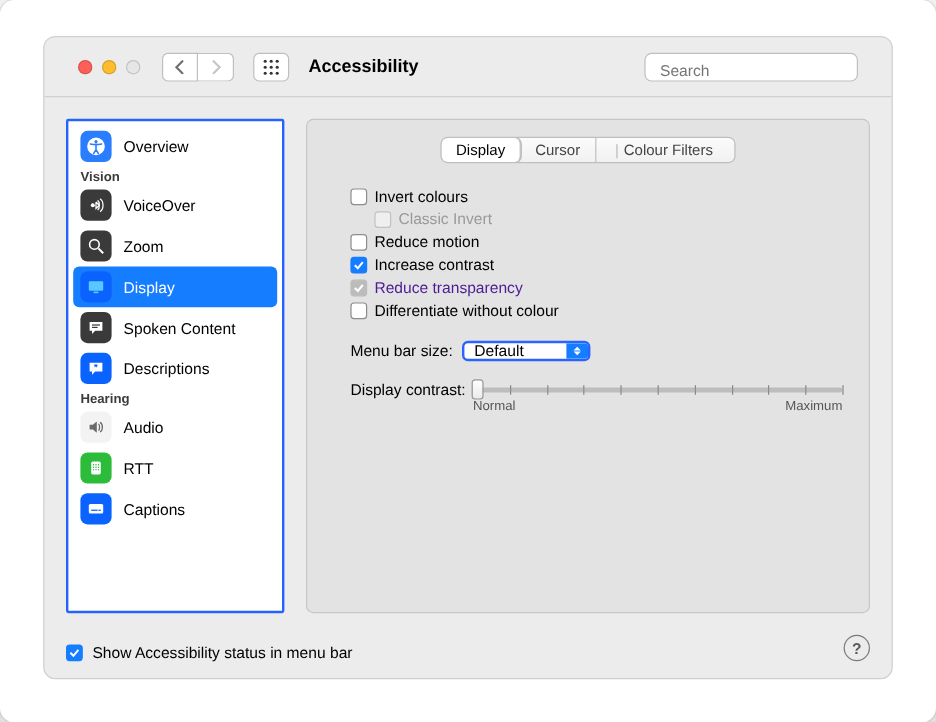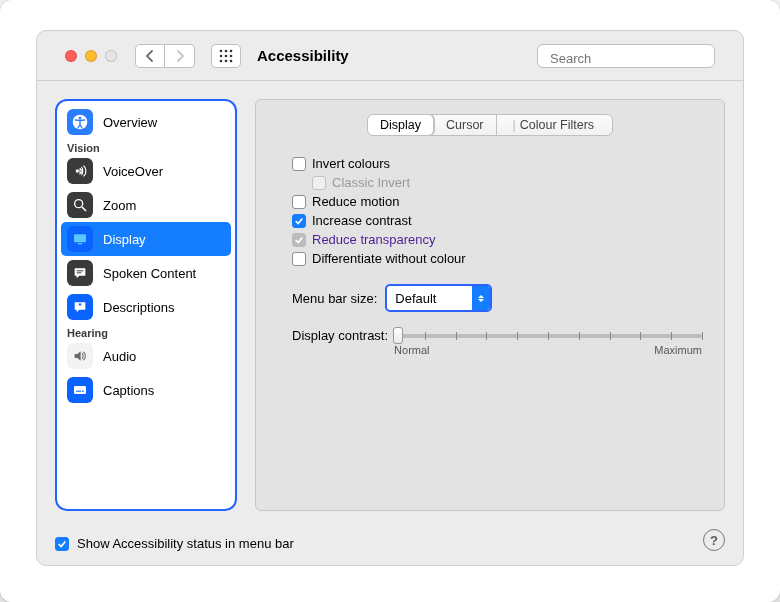--- a/index.html
+++ b/index.html
@@ -22,21 +22,21 @@
   .gridbtn svg { fill: #333; }
   .title { font-weight: 700; font-size: 15px; margin-left: 6px; }
   .spacer { flex: 1; }
   .search { display: flex; align-items: flex-end; width: 178px; height: 24px; background: #fff; border: 1px solid #bfbfbf; border-radius: 6px; padding: 0 6px; gap: 4px; color: #8f8f8f; }
   .search input { border: none; outline: none; flex: 1; font-size: 13px; background: transparent; }
 
   
   .body { flex: 1; display: flex; padding: 18px 18px 8px 18px; gap: 18px; overflow: hidden; }
 
   
-  .sidebar-wrap { width: 182px; border: 2px solid #2563ff; background: #fff; border-radius: 12px; display: flex; }
+  .sidebar-wrap { width: 182px; border: 2px solid #2563ff; background: #fff; border-radius: 2px; display: flex; }
   .sidebar { flex: 1; overflow-y: auto; padding: 4px; }
   .sidebar::-webkit-scrollbar { width: 14px; }
   .sidebar::-webkit-scrollbar-thumb { background: #b8b8b8; border-radius: 4px; border: 3px solid #fff; }
   .sb-head { font-size: 11px; font-weight: 700; color: #3b3b3b; padding: 3px 6px 0 6px; }
   .sb-item { height: 34px; display: flex; align-items: center; gap: 10px; border-radius: 5px; padding: 0 6px; cursor: default; }
   .sb-item.selected { background: #157dff; color: #fff; }
   .sb-ico { width: 26px; height: 26px; border-radius: 6px; background: #3a3a3a; display: flex; align-items: center; justify-content: center; color: #fff; flex-shrink: 0; }
   .sb-ico svg { width: 16px; height: 16px; }
   .sb-label { font-size: 13px; }
 
@@ -50,21 +50,21 @@
   .form { margin-left: 14px; }
   .row { display: flex; align-items: center; gap: 6px; padding: 2px 0; font-size: 13px; }
   .row.sub { margin-left: 20px; color: #9a9a9a; }
   .row.disabled { color: #4c1d95; }
   .cb { width: 14px; height: 14px; border: 1px solid #8d8d8d; border-radius: 3px; background: #fff; display: inline-flex; align-items: center; justify-content: center; }
   .cb.checked { background: #157dff; border-color: #157dff; color: #fff; }
   .cb.checked svg, .cb.dis-checked svg { width: 10px; height: 10px; stroke: currentColor; }
   .cb.dis { border-color: #c2c2c2; background:#efefef; }
   .cb.dis-checked { background:#bcbcbc; border-color:#bcbcbc; color:#fff;}
   .menubar-row { display: flex; align-items: center; gap: 8px; margin-top: 16px; margin-left: 14px; }
-  .select { display: flex; align-items: center; border: 2.5px solid #2a63ff; border-radius: 5px; height: 28px; background: #fff; overflow: hidden;}
+  .select { display: flex; align-items: center; border: 2.5px solid #2a63ff; border-radius: 5px; height: 17px; background: #fff; overflow: hidden;}
   .select-label { padding: 0 36px 0 8px; font-size: 13px; }
   .select-arrow { width: 18px; height: 100%; background: #157dff; display: flex; flex-direction: column; align-items: center; justify-content: center; gap: 1px; }
   .select-arrow span { width:0;height:0;border-left:3px solid transparent;border-right:3px solid transparent;}
   .select-arrow .up{border-bottom:3px solid #fff;}
   .select-arrow .dn{border-top:3px solid #fff;}
   .slider-row { margin-top: 16px; margin-left: 14px; display: flex; align-items: flex-start; gap: 6px; }
   .slider { flex: 1; }
   .track { height: 4px; background: #bdbdbd; border-radius: 2px; position: relative; margin-top: 6px;}
   .tick { position:absolute; top:-2px; width:1px; height:8px; background:#8a8a8a;}
   .thumb { width: 10px; height: 17px; background: linear-gradient(#fff,#eaeaea); border:1px solid #999; border-radius:3px; position:absolute; top:-7px; left:-1px; }
@@ -184,20 +184,37 @@
             </div>
             <div class="sb-head">Hearing</div>
             <div class="sb-item">
               <div class="sb-ico" style="background: rgb(243, 243, 243);">
                 <svg viewBox="0 0 24 24">
                   <path d="M4 9h4l5-4v14l-5-4H4z" fill="#6a6a6a"></path>
                   <path d="M15 8c2 1 2 7 0 8M17 6c4 2 4 10 0 12" stroke="#6a6a6a" stroke-width="1.6" fill="none"></path>
                 </svg>
               </div>
               <span class="sb-label">Audio</span>
+            </div>
+            <div class="sb-item">
+              <div class="sb-ico" style="background: rgb(45, 187, 58);">
+                <svg viewBox="0 0 24 24">
+                  <rect x="6" y="4" width="12" height="16" rx="2" fill="#fff"></rect>
+                  <circle cx="9" cy="8" r="0.9" fill="#2dbb3a"></circle>
+                  <circle cx="12" cy="8" r="0.9" fill="#2dbb3a"></circle>
+                  <circle cx="15" cy="8" r="0.9" fill="#2dbb3a"></circle>
+                  <circle cx="9" cy="11" r="0.9" fill="#2dbb3a"></circle>
+                  <circle cx="12" cy="11" r="0.9" fill="#2dbb3a"></circle>
+                  <circle cx="15" cy="11" r="0.9" fill="#2dbb3a"></circle>
+                  <circle cx="9" cy="14" r="0.9" fill="#2dbb3a"></circle>
+                  <circle cx="12" cy="14" r="0.9" fill="#2dbb3a"></circle>
+                  <circle cx="15" cy="14" r="0.9" fill="#2dbb3a"></circle>
+                </svg>
+              </div>
+              <span class="sb-label">RTT</span>
             </div>
             <div class="sb-item">
               <div class="sb-ico" style="background: rgb(11, 99, 255);">
                 <svg viewBox="0 0 24 24">
                   <rect x="3" y="6" width="18" height="12" rx="2" fill="#fff"></rect>
                   <rect x="6" y="13" width="8" height="1.6" fill="#0b63ff"></rect>
                   <rect x="15" y="13" width="3" height="1.6" fill="#0b63ff"></rect>
                 </svg>
               </div>
               <span class="sb-label">Captions</span>

